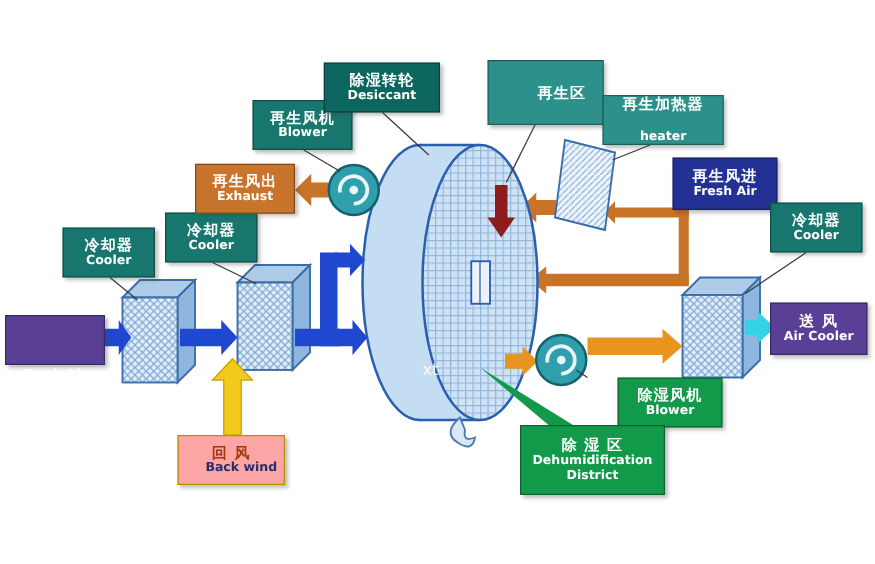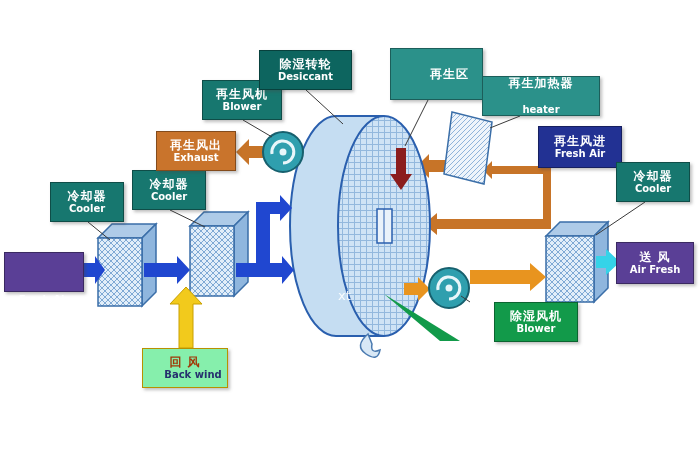--- a/index.html
+++ b/index.html
@@ -16,21 +16,21 @@
   }
   .lbl .zh{font-size:12px;letter-spacing:1px;white-space:nowrap;}
   .lbl .en{font-size:10px;}
   .teal{background:#17776f;}
   .teal2{background:#2b918a;}
   .dteal{background:#0d655f;}
   .purple{background:#5a3f96;}
   .navy{background:#223193;}
   .orangebg{background:#c9742c;}
   .greenbg{background:#129a4a;}
-  .yellowbg{background:#86efac;border-color:#b89000;}
+  .yellowbg{background:#fca5a5;border-color:#b89000;}
   .yellowbg .zh{color:#a03a08;}
   .yellowbg .en{color:#26306e;margin-left:16px;}
 </style>
 </head>
 <body>
 
 <div class="stage">
 
   <svg class="layer" width="700" height="451" viewBox="0 0 700 451">
     <defs>
@@ -161,44 +161,48 @@
 
   <div class="lbl orangebg" style="left:156px;top:131px;width:80px;height:40px;">
     <span class="zh">再生风出</span>
     <span class="en">Exhaust</span>
   </div>
 
   <div class="lbl teal2" style="left:390px;top:48px;width:93px;height:52px;padding-left:28px;">
     <span class="zh">再生区</span>
   </div>
 
-  <div class="lbl teal2" style="left:482px;top:76px;width:118px;height:40px;gap:14px;">
+  <div class="lbl teal2" style="left:482px;top:76px;width:97px;height:40px;gap:14px;">
     <span class="zh">再生加热器</span>
     <span class="en">heater</span>
   </div>
 
   <div class="lbl navy" style="left:538px;top:126px;width:84px;height:42px;">
     <span class="zh">再生风进</span>
     <span class="en">Fresh Air</span>
   </div>
 
   <div class="lbl teal" style="left:616px;top:162px;width:74px;height:40px;">
     <span class="zh">冷却器</span>
     <span class="en">Cooler</span>
   </div>
 
   <div class="lbl purple" style="left:616px;top:242px;width:78px;height:42px;">
     <span class="zh">送  风</span>
-    <span class="en">Air Fresh</span>
+    <span class="en">Air Cooler</span>
   </div>
 
   <div class="lbl greenbg" style="left:466px;top:302px;width:84px;height:40px;margin-left:28px;">
     <span class="zh">除湿风机</span>
     <span class="en">Blower</span>
   </div>
 
+  <div class="lbl greenbg" style="left:416px;top:340px;width:116px;height:56px;">
+    <span class="zh">除 湿 区</span>
+    <span class="en">Dehumidification District</span>
+  </div>
 
   <div class="lbl yellowbg" style="left:142px;top:348px;width:86px;height:40px;">
     <span class="zh">回  风</span>
     <span class="en">Back wind</span>
   </div>
 
 </div>
 
 </body></html>

